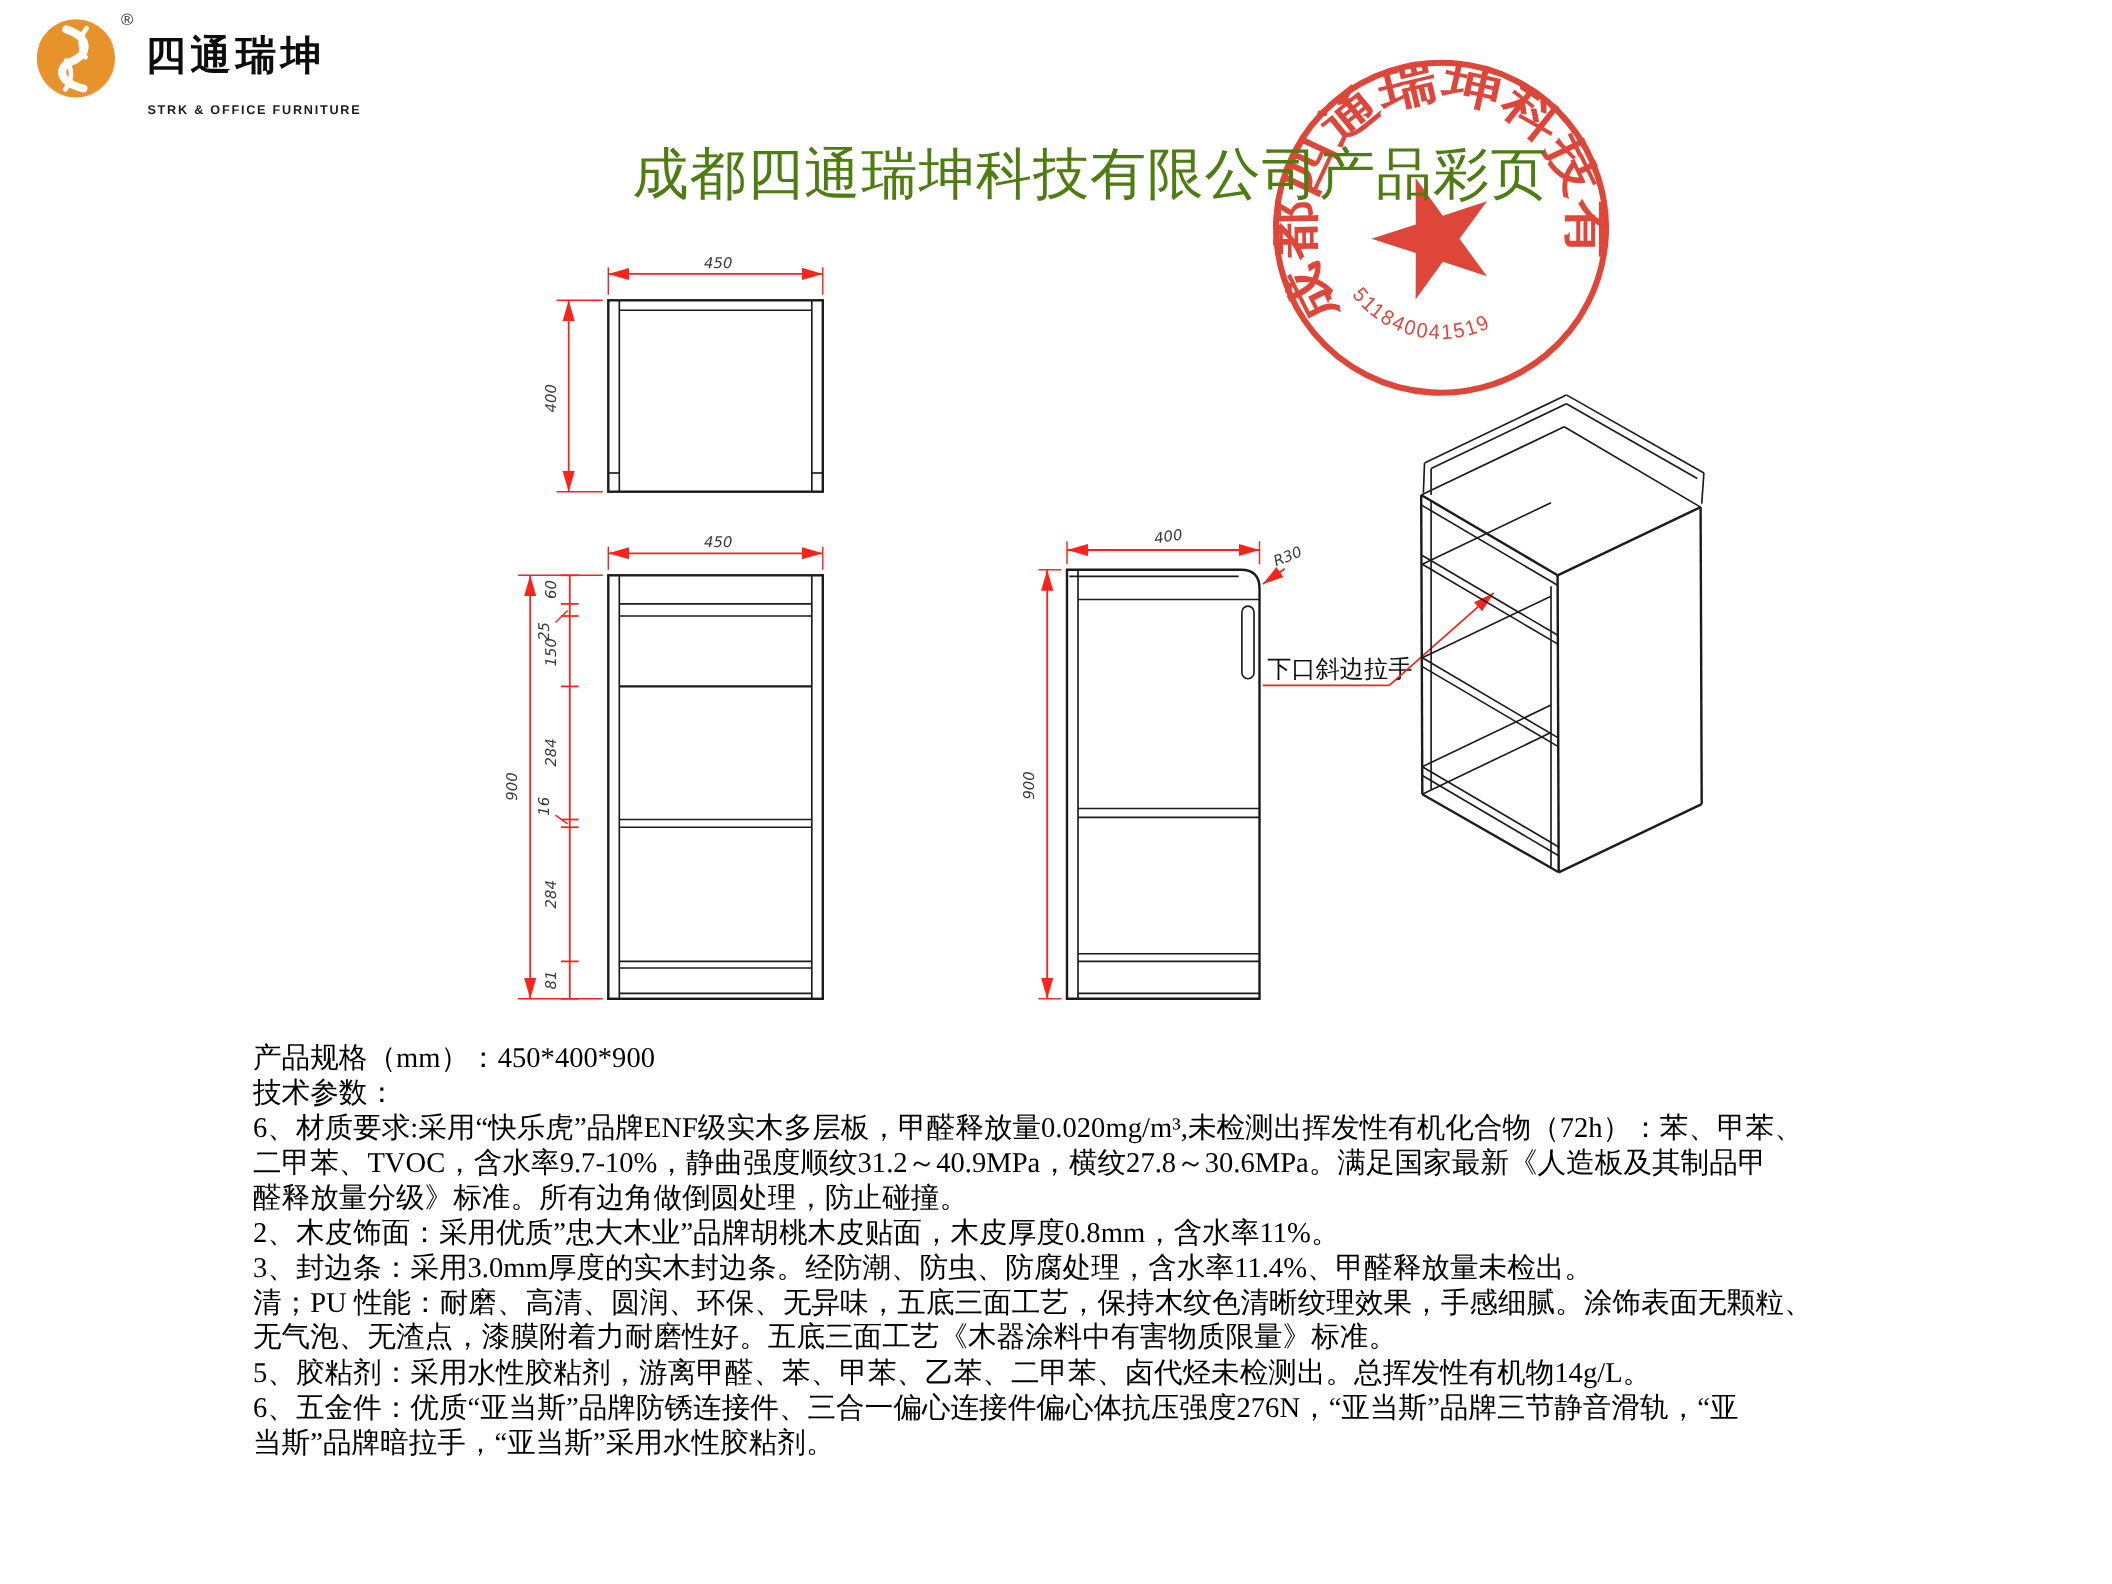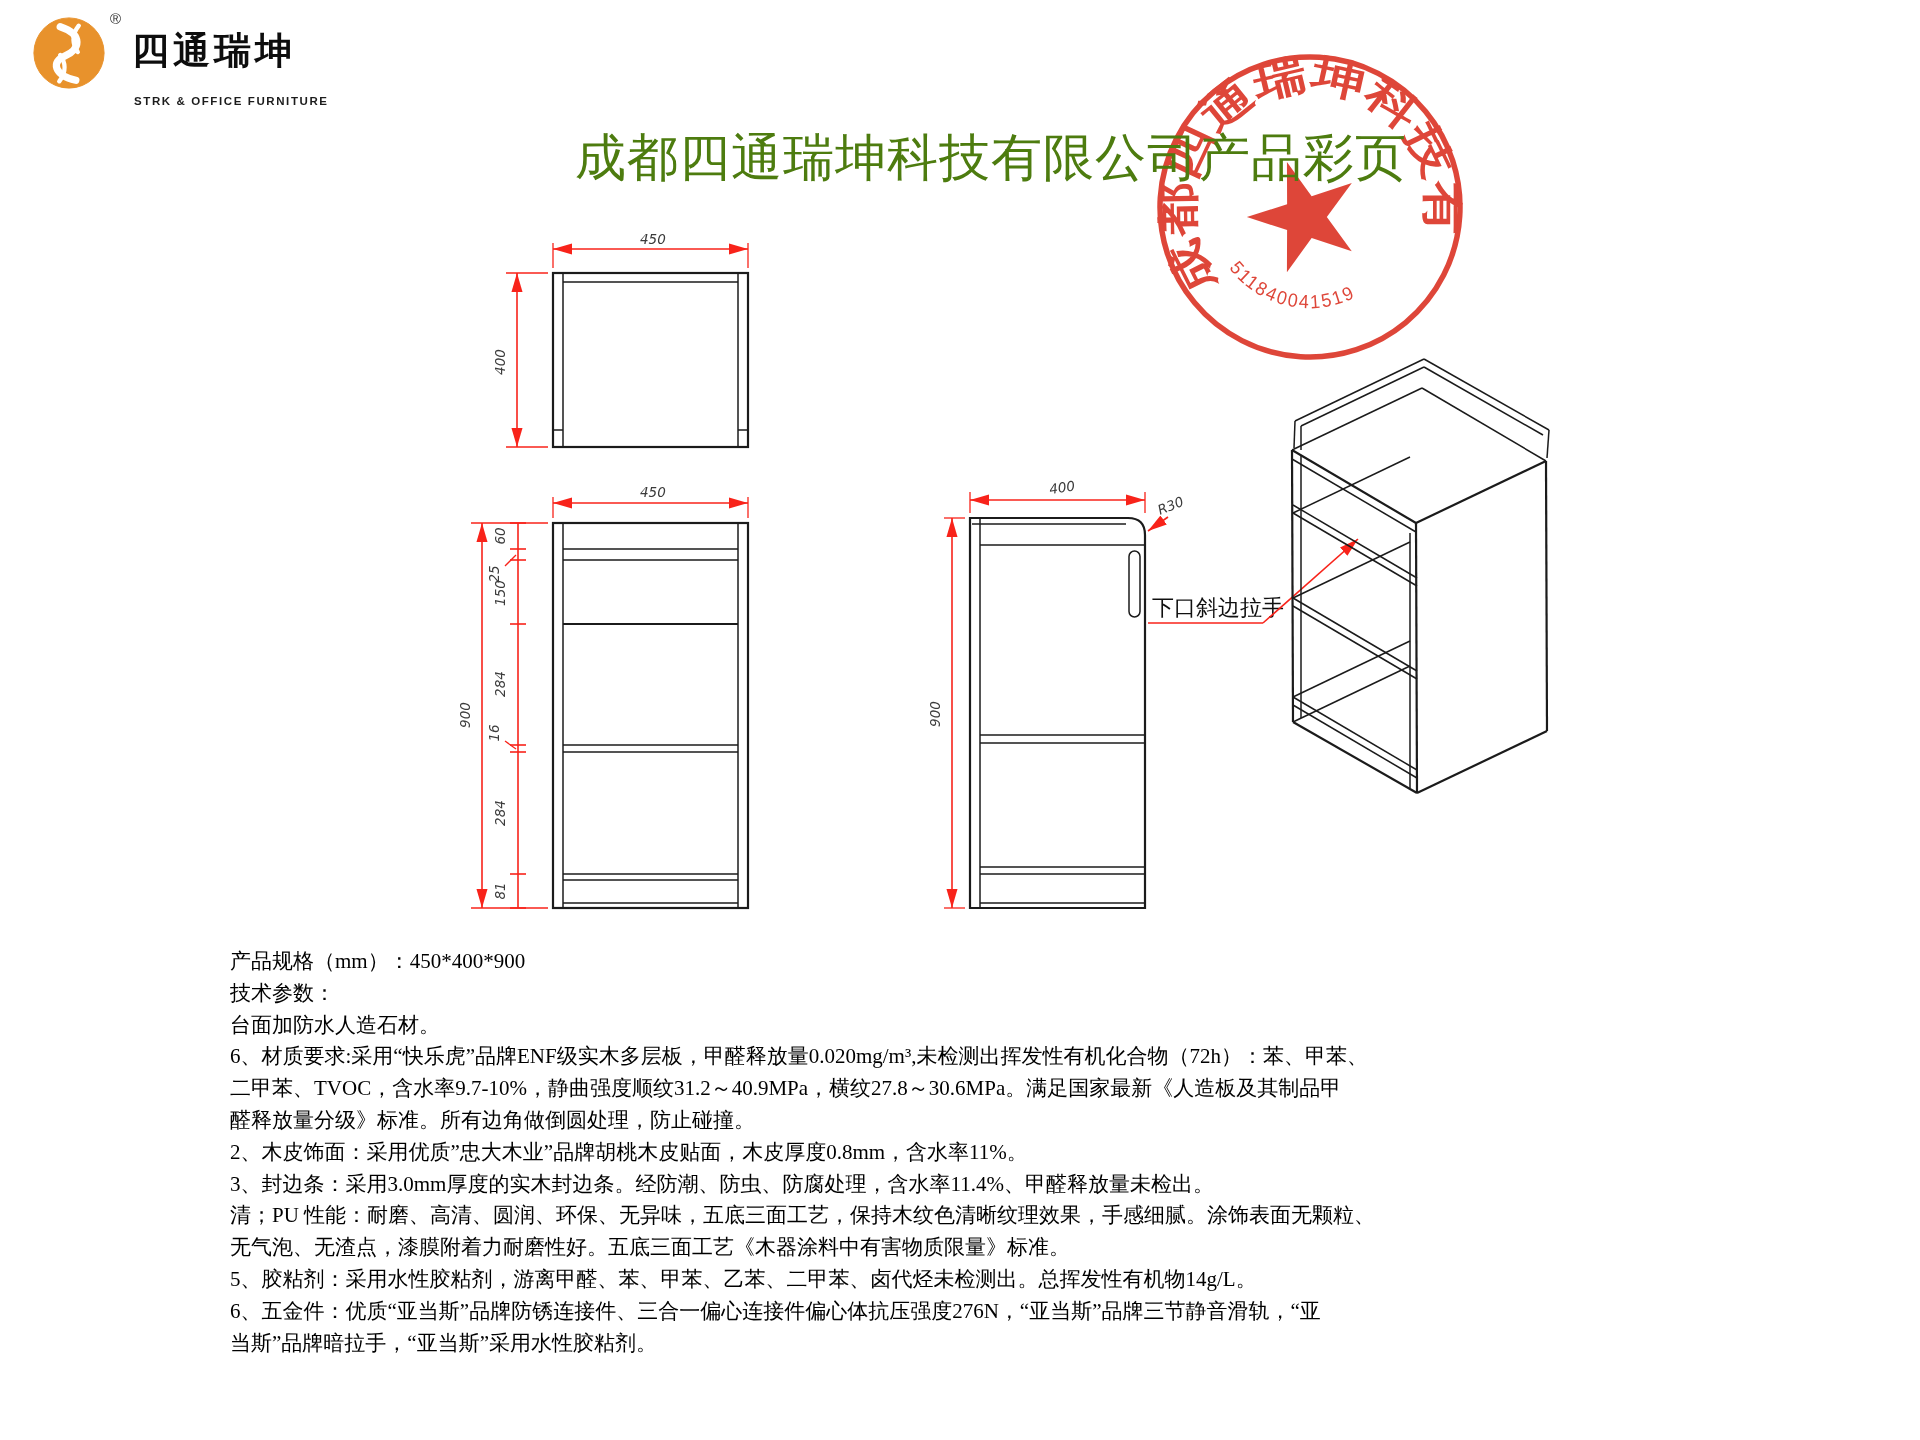--- a/index.html
+++ b/index.html
@@ -24,21 +24,21 @@
     font-family:"Liberation Sans",sans-serif;
   }
   
   #page-title{
     left:575px;top:124px;z-index:2;font-size:51px;color:#4d7c0f;letter-spacing:1px;
     white-space:nowrap;font-family:"Liberation Serif","DejaVu Serif",serif;
   }
   
   #draw-layer{left:0;top:0;width:1920px;height:1440px;z-index:1;}
   
-  #specs{left:230px;top:946px;width:1678px;z-index:2;font-size:21px;line-height:31.8px;color:#000;}
+  #specs{left:230px;top:946px;width:1678px;z-index:2;font-size:26px;line-height:31.8px;color:#000;}
   #specs .ln{white-space:nowrap;}
   
   .blk{stroke:#1b1b1b;fill:none;}
   .w2{stroke-width:2.2px;}
   .w1{stroke-width:1.5px;}
   .dim{stroke:#f8231a;stroke-width:1.6px;fill:none;}
   .ext{stroke:#f8231a;stroke-width:1.3px;fill:none;}
   .dimtxt{
     font-family:"DejaVu Sans","Liberation Sans",sans-serif;font-style:italic;
     font-size:13.5px;fill:#3b3b3b;
@@ -210,21 +210,20 @@
     <text font-size="19" letter-spacing="2" class="stamp-red" font-family="Liberation Sans, DejaVu Sans, sans-serif">
       <textPath href="#stamp-num-arc" startOffset="0" textLength="142" lengthAdjust="spacingAndGlyphs">511840041519</textPath>
     </text>
   </g>
 </svg>
 </div>
 
 <div id="specs" class="abs">
   <div class="ln">产品规格（mm）：450*400*900</div>
   <div class="ln">技术参数：</div>
-  <div class="ln">台面加防水人造石材。</div>
   <div class="ln">6、材质要求:采用“快乐虎”品牌ENF级实木多层板，甲醛释放量0.020mg/m³,未检测出挥发性有机化合物（72h）：苯、甲苯、</div>
   <div class="ln">二甲苯、TVOC，含水率9.7-10%，静曲强度顺纹31.2～40.9MPa，横纹27.8～30.6MPa。满足国家最新《人造板及其制品甲</div>
   <div class="ln">醛释放量分级》标准。所有边角做倒圆处理，防止碰撞。</div>
   <div class="ln">2、木皮饰面：采用优质”忠大木业”品牌胡桃木皮贴面，木皮厚度0.8mm，含水率11%。</div>
   <div class="ln">3、封边条：采用3.0mm厚度的实木封边条。经防潮、防虫、防腐处理，含水率11.4%、甲醛释放量未检出。</div>
   <div class="ln">清；PU 性能：耐磨、高清、圆润、环保、无异味，五底三面工艺，保持木纹色清晰纹理效果，手感细腻。涂饰表面无颗粒、</div>
   <div class="ln">无气泡、无渣点，漆膜附着力耐磨性好。五底三面工艺《木器涂料中有害物质限量》标准。</div>
   <div class="ln">5、胶粘剂：采用水性胶粘剂，游离甲醛、苯、甲苯、乙苯、二甲苯、卤代烃未检测出。总挥发性有机物14g/L。</div>
   <div class="ln">6、五金件：优质“亚当斯”品牌防锈连接件、三合一偏心连接件偏心体抗压强度276N，“亚当斯”品牌三节静音滑轨，“亚</div>
   <div class="ln">当斯”品牌暗拉手，“亚当斯”采用水性胶粘剂。</div>

